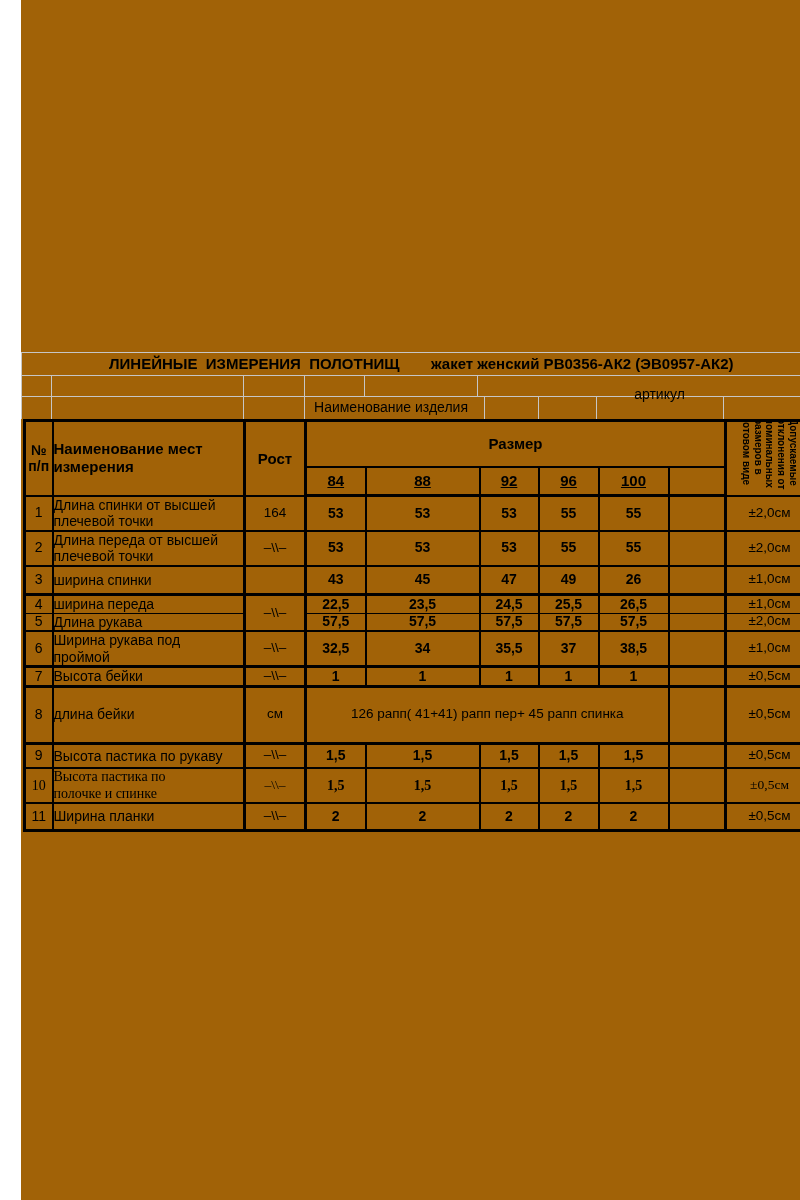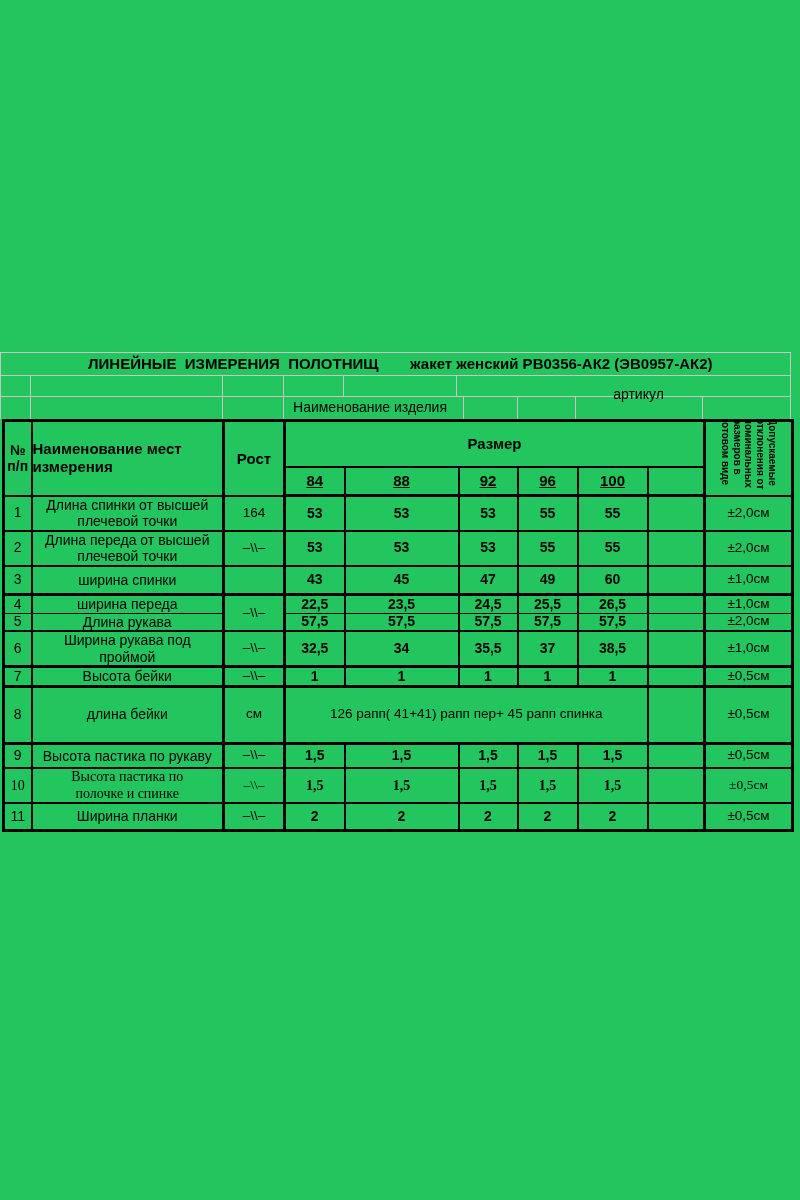--- a/index.html
+++ b/index.html
@@ -1,18 +1,18 @@
 <!DOCTYPE html>
 <html><head>
 <meta charset="utf-8">
 <style>
   html,body{margin:0;padding:0;background:#fff;}
   body{width:800px;height:1200px;position:relative;overflow:hidden;
        font-family:"Liberation Sans",sans-serif;color:#000;}
-  .page{position:absolute;inset:0;background:#22c55e;}
+  .page{position:absolute;inset:0;background:#a16207;margin-left:21px;}
 
   
   .grid-top{position:absolute;left:0;top:352px;width:791px;height:67px;}
   .gline{position:absolute;background:#c6c6c6;}
   .title-left{position:absolute;left:88px;top:0;height:23px;line-height:23px;
       font-weight:bold;font-size:15px;white-space:pre;}
   .title-right{position:absolute;left:410px;top:0;height:23px;line-height:23px;
       font-weight:bold;font-size:15px;white-space:pre;}
   .meta-product{position:absolute;left:283px;top:44px;width:174px;height:23px;
       line-height:23px;text-align:center;font-size:14px;}
@@ -31,21 +31,21 @@
   th.sizecol{text-decoration:underline;}
   th.razmer{border-bottom-width:2px;}
   tr.h2 th{border-bottom-width:3px;border-radius:9px;}
   th.rsp{border-bottom-width:3px;}
   th.tolh{position:relative;border-bottom-width:3px;}
   .rot{position:absolute;left:50%;top:50%;width:80px;
       transform:translate(-50%,-50%) rotate(90deg);
       font-size:10px;font-weight:bold;line-height:1.18;white-space:pre-line;
       text-align:left;}
   td{font-size:14px;text-align:center;line-height:1.1;}
-  td.name{text-align:center;padding:1px 4px;white-space:pre-line;line-height:1.18;}
+  td.name{text-align:left;padding:1px 4px;white-space:pre-line;line-height:1.18;}
   td.val{font-weight:bold;}
   td.rost{font-size:13.5px;}
   td.tol{font-size:13.5px;}
   td.merged{font-weight:normal;font-size:13.5px;}
   .vl3{border-left-width:3px !important;}
   .vr3{border-right-width:3px !important;}
   tr.thick td,tr.thick th{border-top-width:3px;}
   tr.r4 td{border-bottom-width:1px;}
   tr.r5 td{border-top-width:1px;}
   tr.r1{height:33px;} tr.r2{height:34px;} tr.r3{height:29px;}
@@ -151,21 +151,21 @@
         <td class="tol vl3">±2,0см</td>
       </tr>
       <tr class="r3">
         <td>3</td>
         <td class="name">ширина спинки</td>
         <td class="rost vl3 vr3"></td>
         <td class="val">43</td>
         <td class="val">45</td>
         <td class="val">47</td>
         <td class="val">49</td>
-        <td class="val">60</td>
+        <td class="val">26</td>
         <td></td>
         <td class="tol vl3">±1,0см</td>
       </tr>
       <tr class="r4 thick">
         <td>4</td>
         <td class="name">ширина переда</td>
         <td class="rost vl3 vr3" rowspan="2">–\\–</td>
         <td class="val">22,5</td>
         <td class="val">23,5</td>
         <td class="val">24,5</td>

